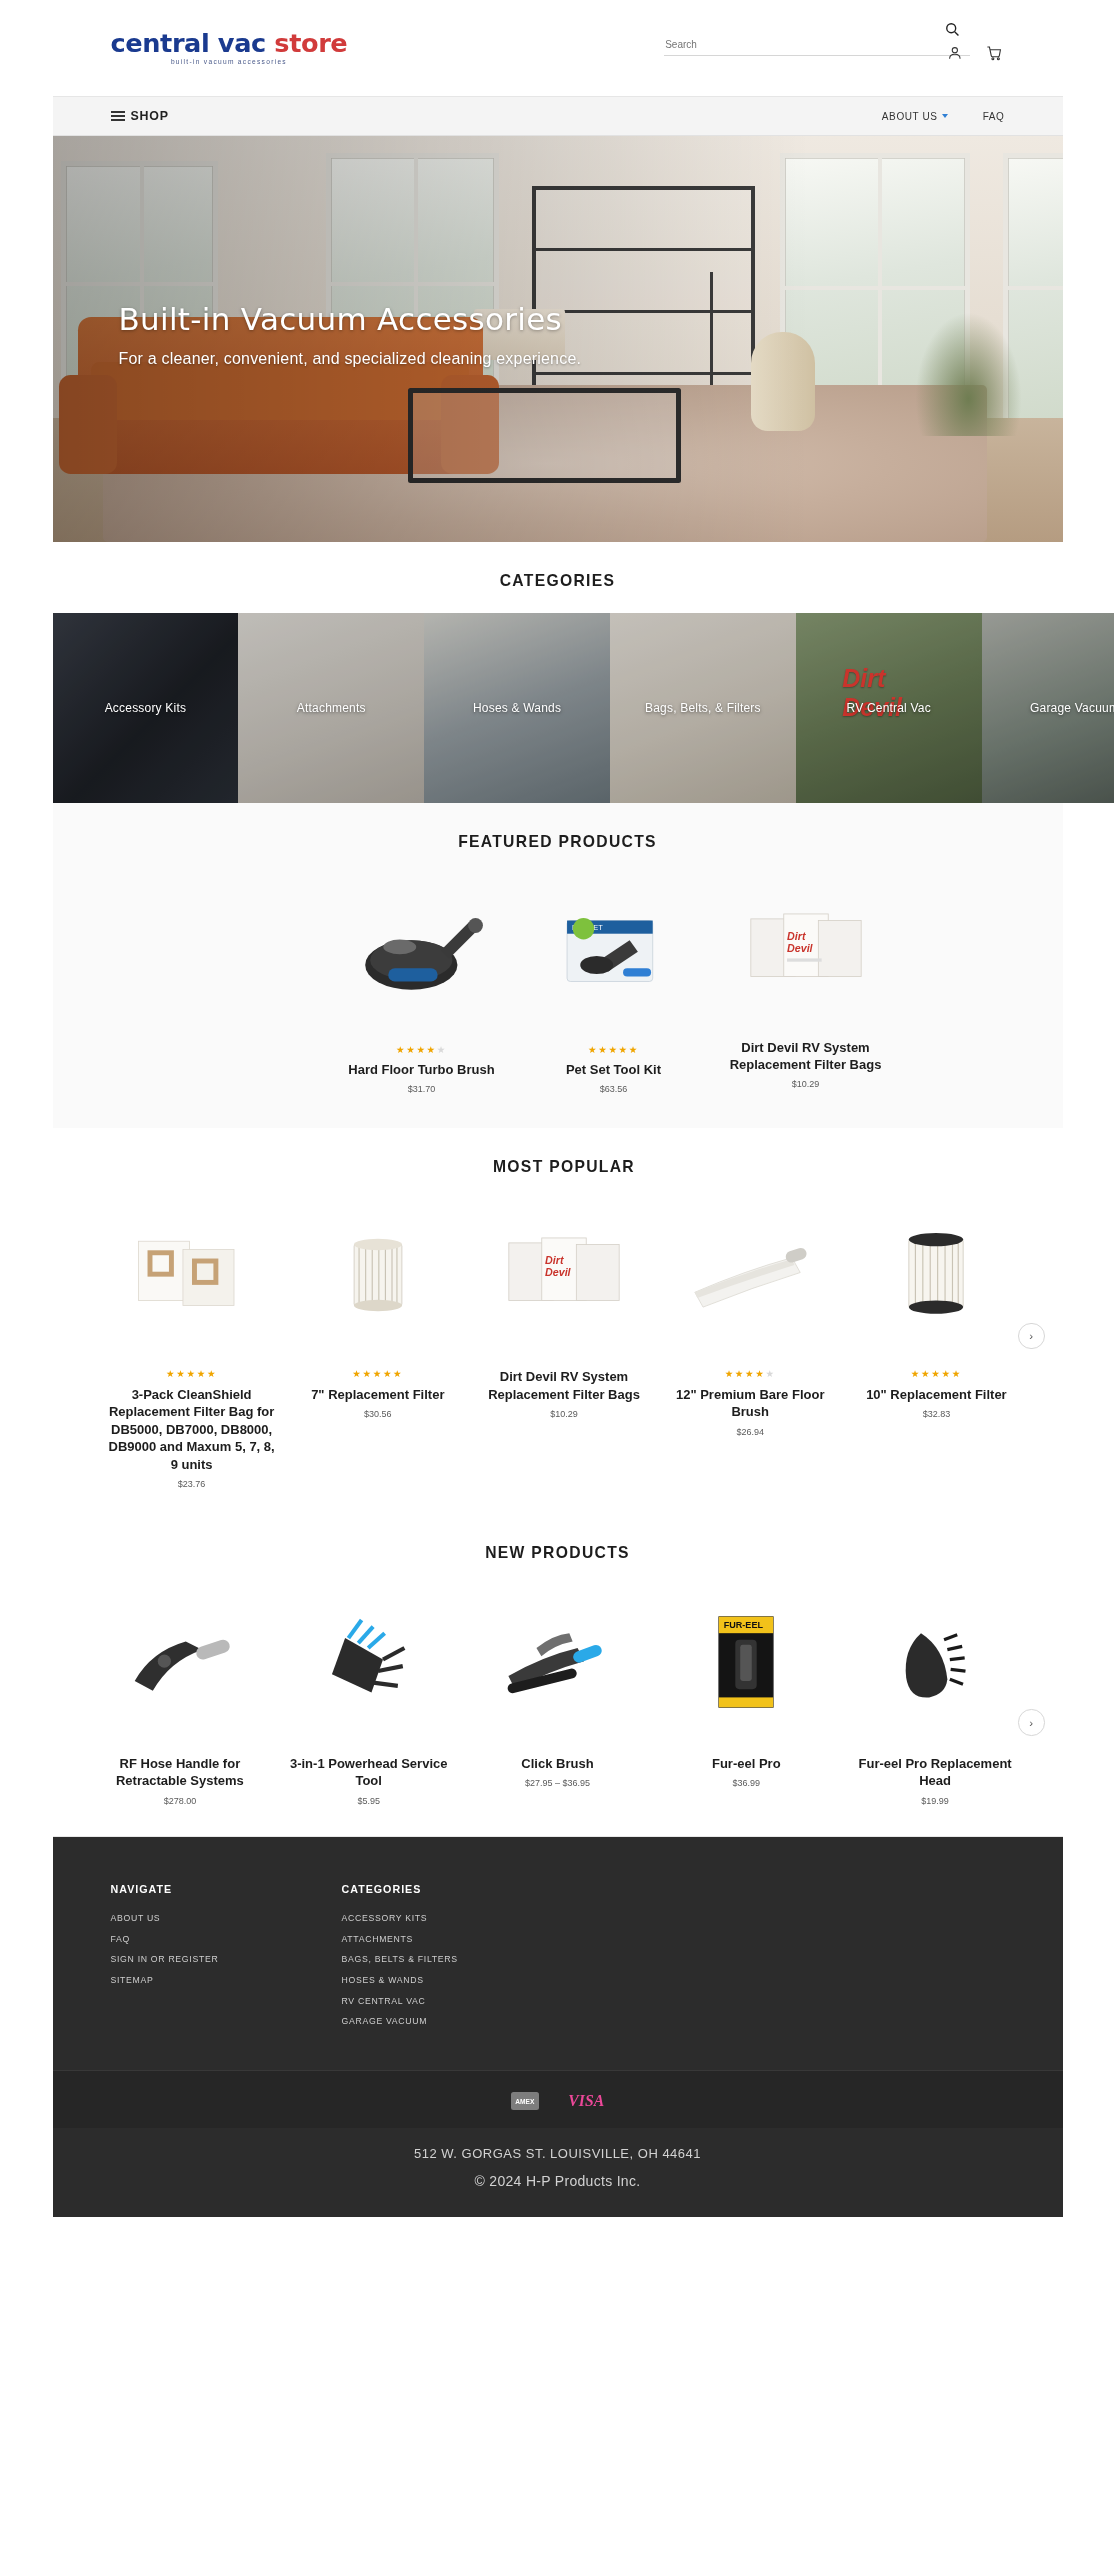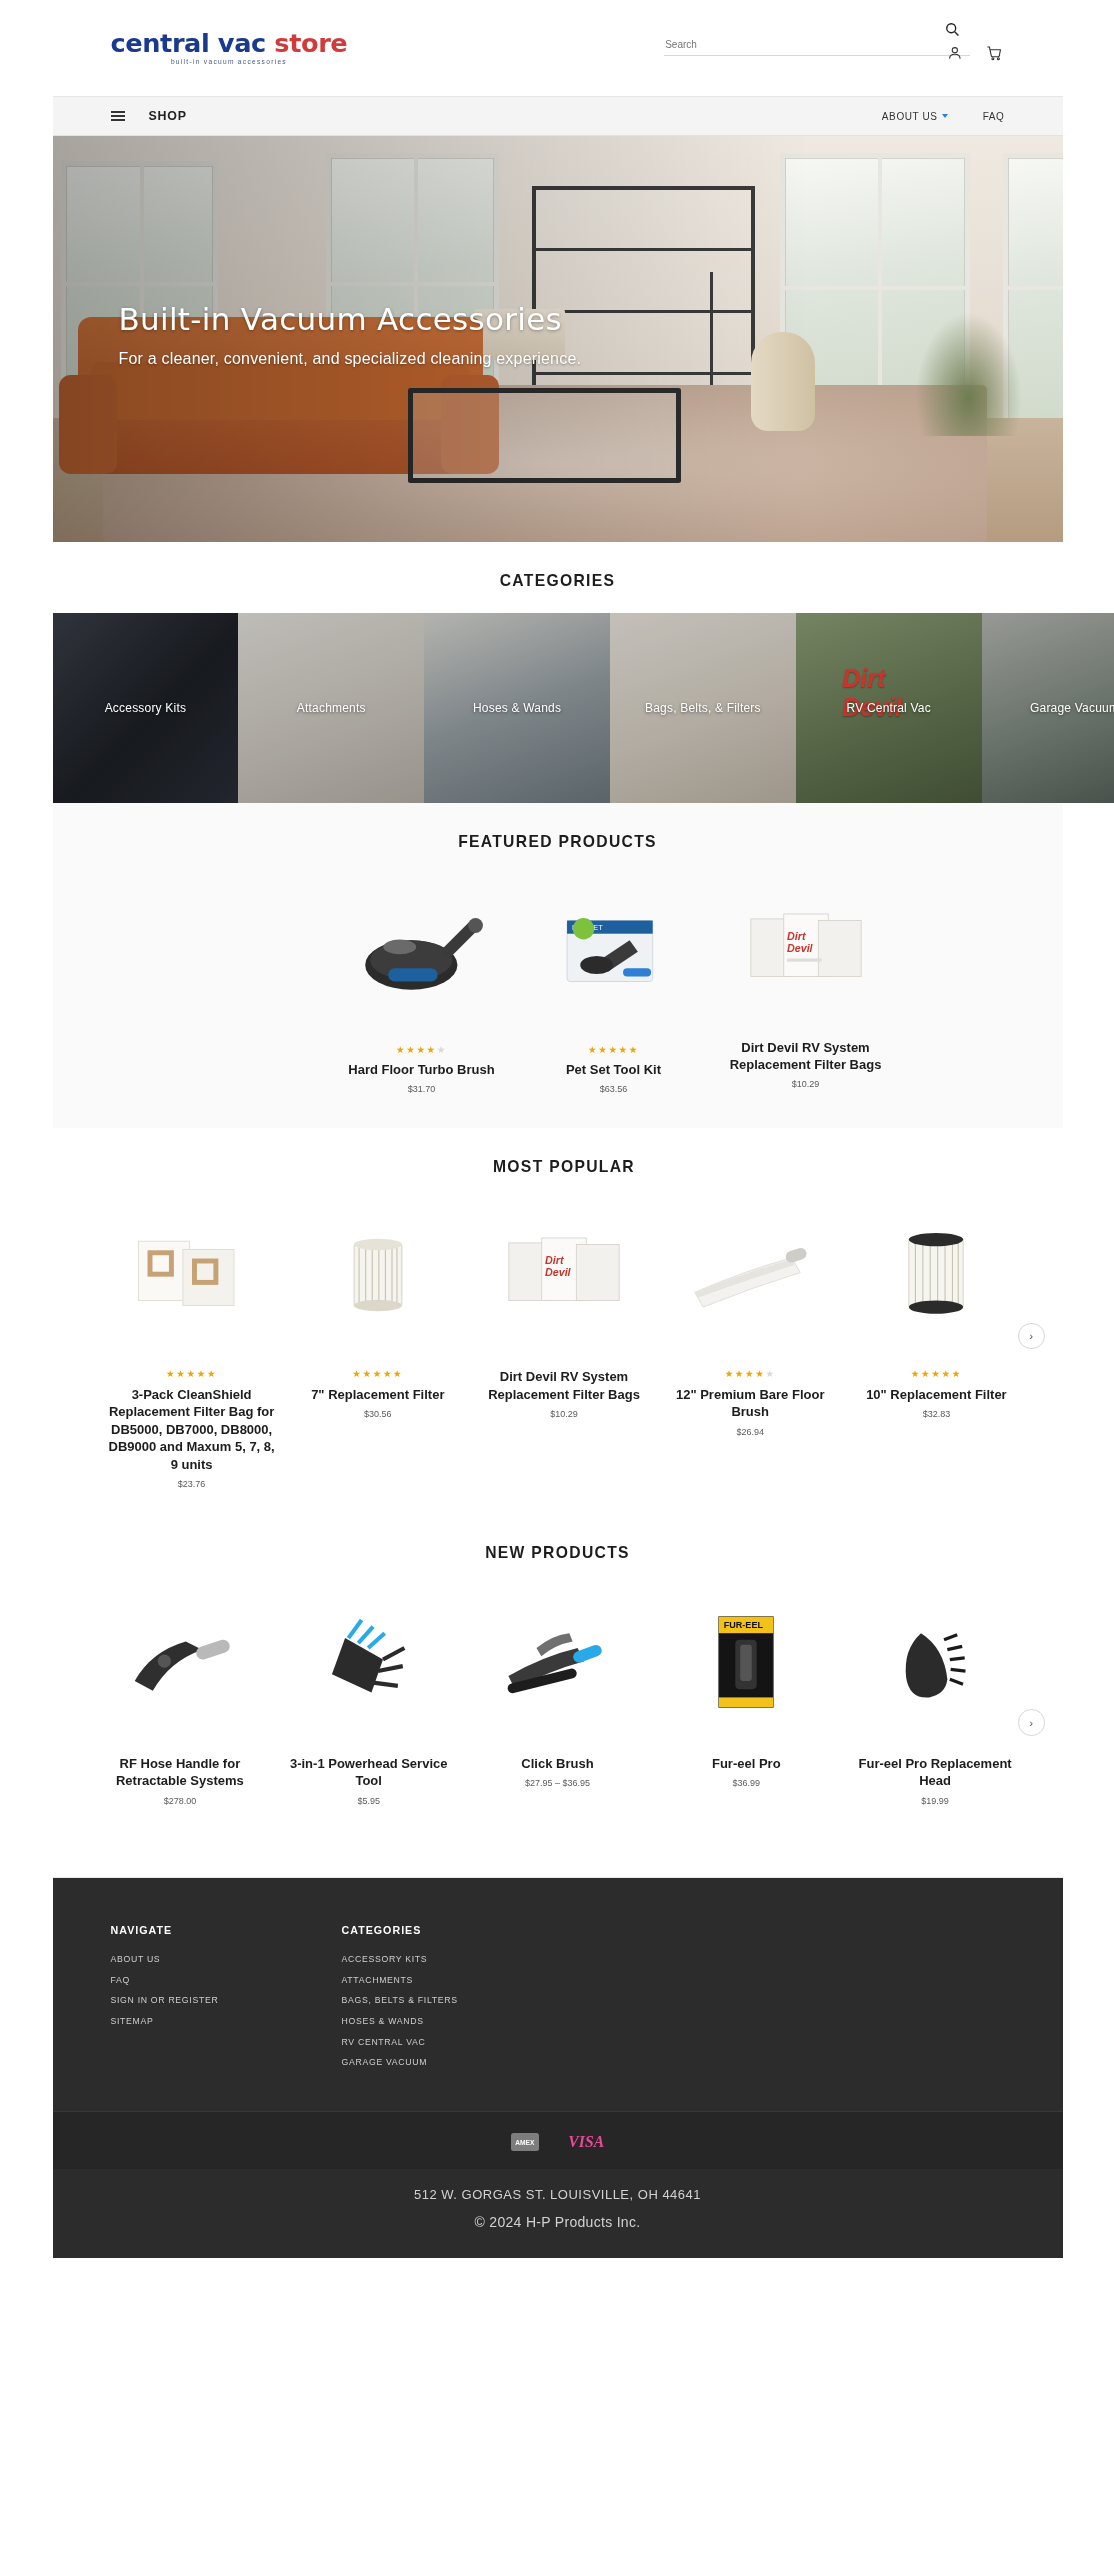--- a/index.html
+++ b/index.html
@@ -79,21 +79,21 @@
   .navbar {
     height: 40px;
     background: #f4f4f4;
     border-top: 0.8px solid #e6e6e6;
     border-bottom: 0.8px solid #e2e2e2;
     display: flex;
     align-items: center;
     padding: 0 58px;
     justify-content: space-between;
   }
-  .nav-left { display: flex; align-items: center; gap: 24px; text-align: center; }
+  .nav-left { display: flex; align-items: center; gap: 6px; text-align: center; }
   .burger { display: flex; flex-direction: column; gap: 2.5px; cursor: pointer; }
   .burger span { display: block; width: 14px; height: 1.7px; background: #333; }
   .shop-label {
     font-size: 12.4px;
     font-weight: bold;
     letter-spacing: 0.8px;
     color: #222;
   }
   .nav-right { display: flex; align-items: center; gap: 35px; }
   .nav-link {
@@ -272,21 +272,21 @@
     border: 0.8px solid #d7d7d7;
     background: #fff;
     display: flex; align-items: center; justify-content: center;
     cursor: pointer;
     color: #555;
     font-size: 11.6px;
   }
 
   .sec-featured { background: #fafafa; padding-bottom: 25px; }
   .sec-popular { background: #ffffff; padding-bottom: 16.5px; margin-left: 13px; }
-  .sec-new { background: #ffffff; padding-bottom: 63px; border-bottom: 0.8px solid #e8e8e8; }
+  .sec-new { background: #ffffff; padding-bottom: 22px; border-bottom: 0.8px solid #e8e8e8; }
 
   
   .art { width: 140px; height: 124px; }
 
   
   .footer {
     background: #2c2c2c;
     color: #e8e8e8;
     padding: 46px 58px 33px;
     display: flex;

